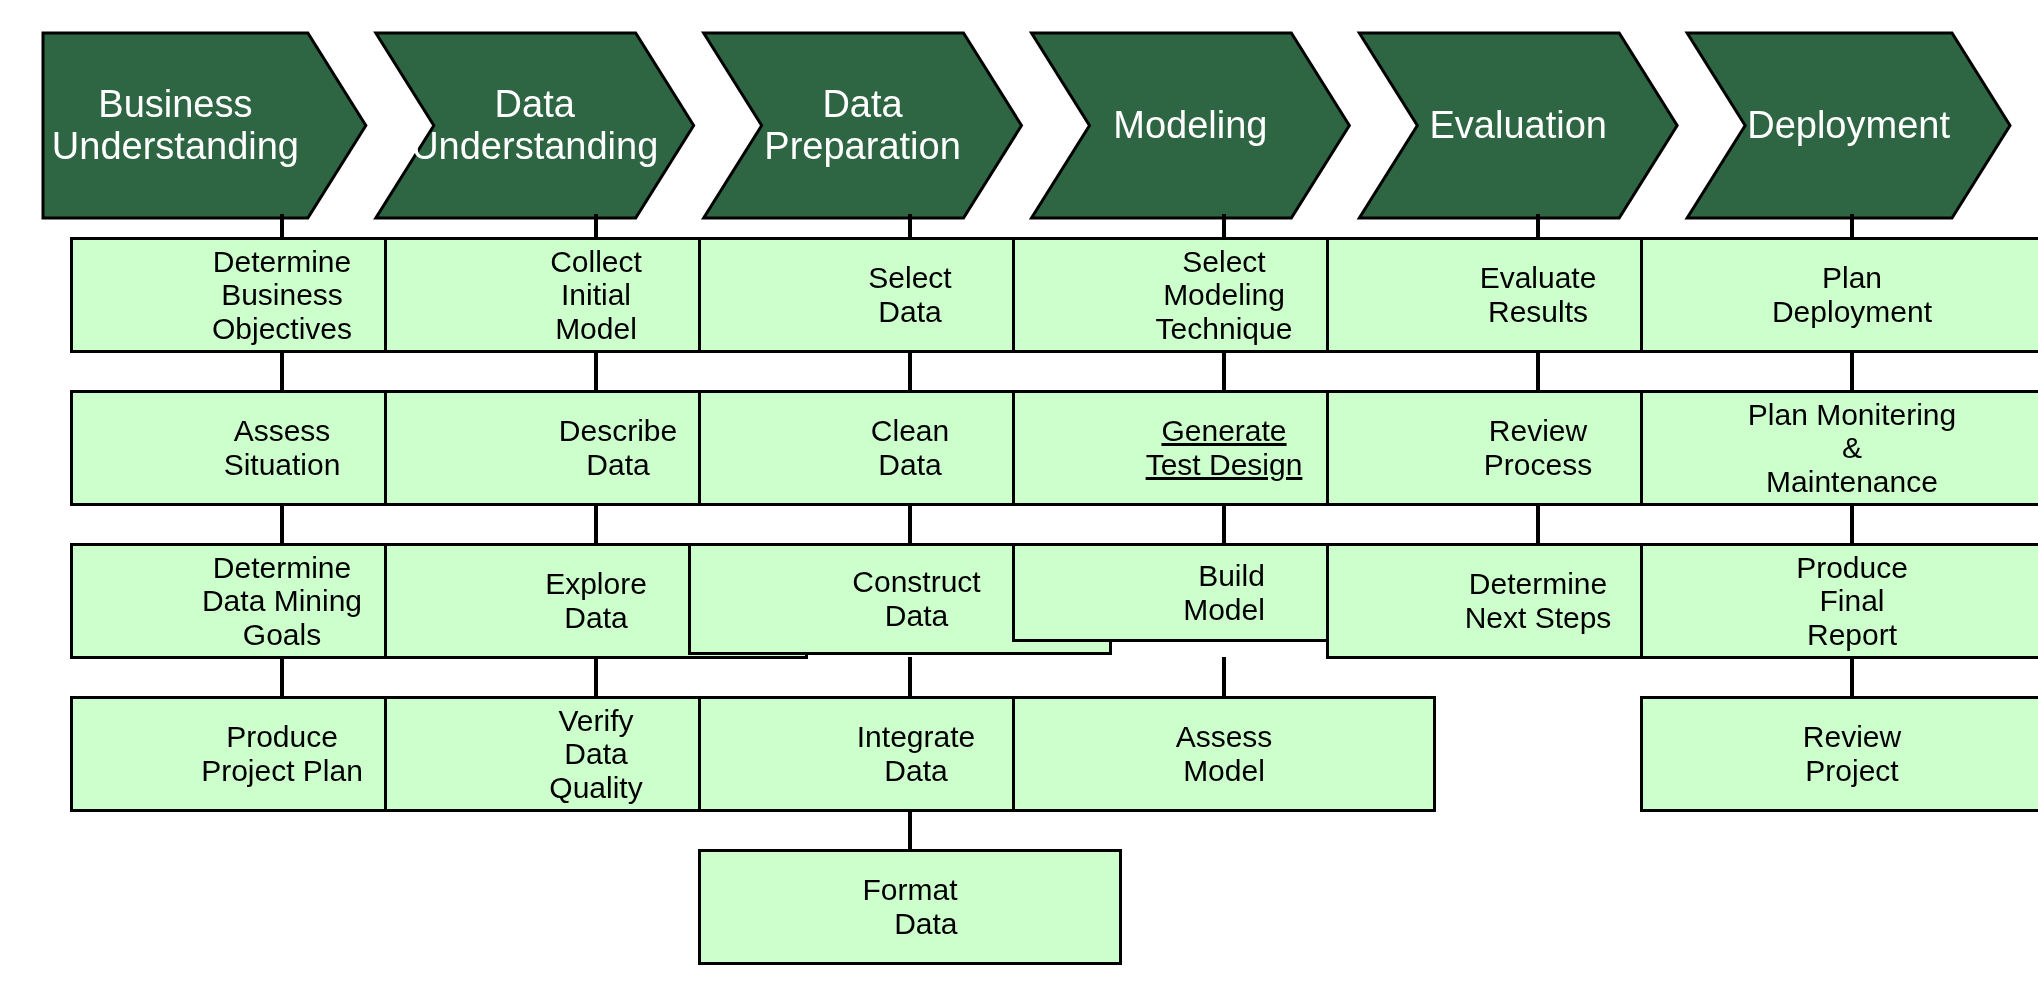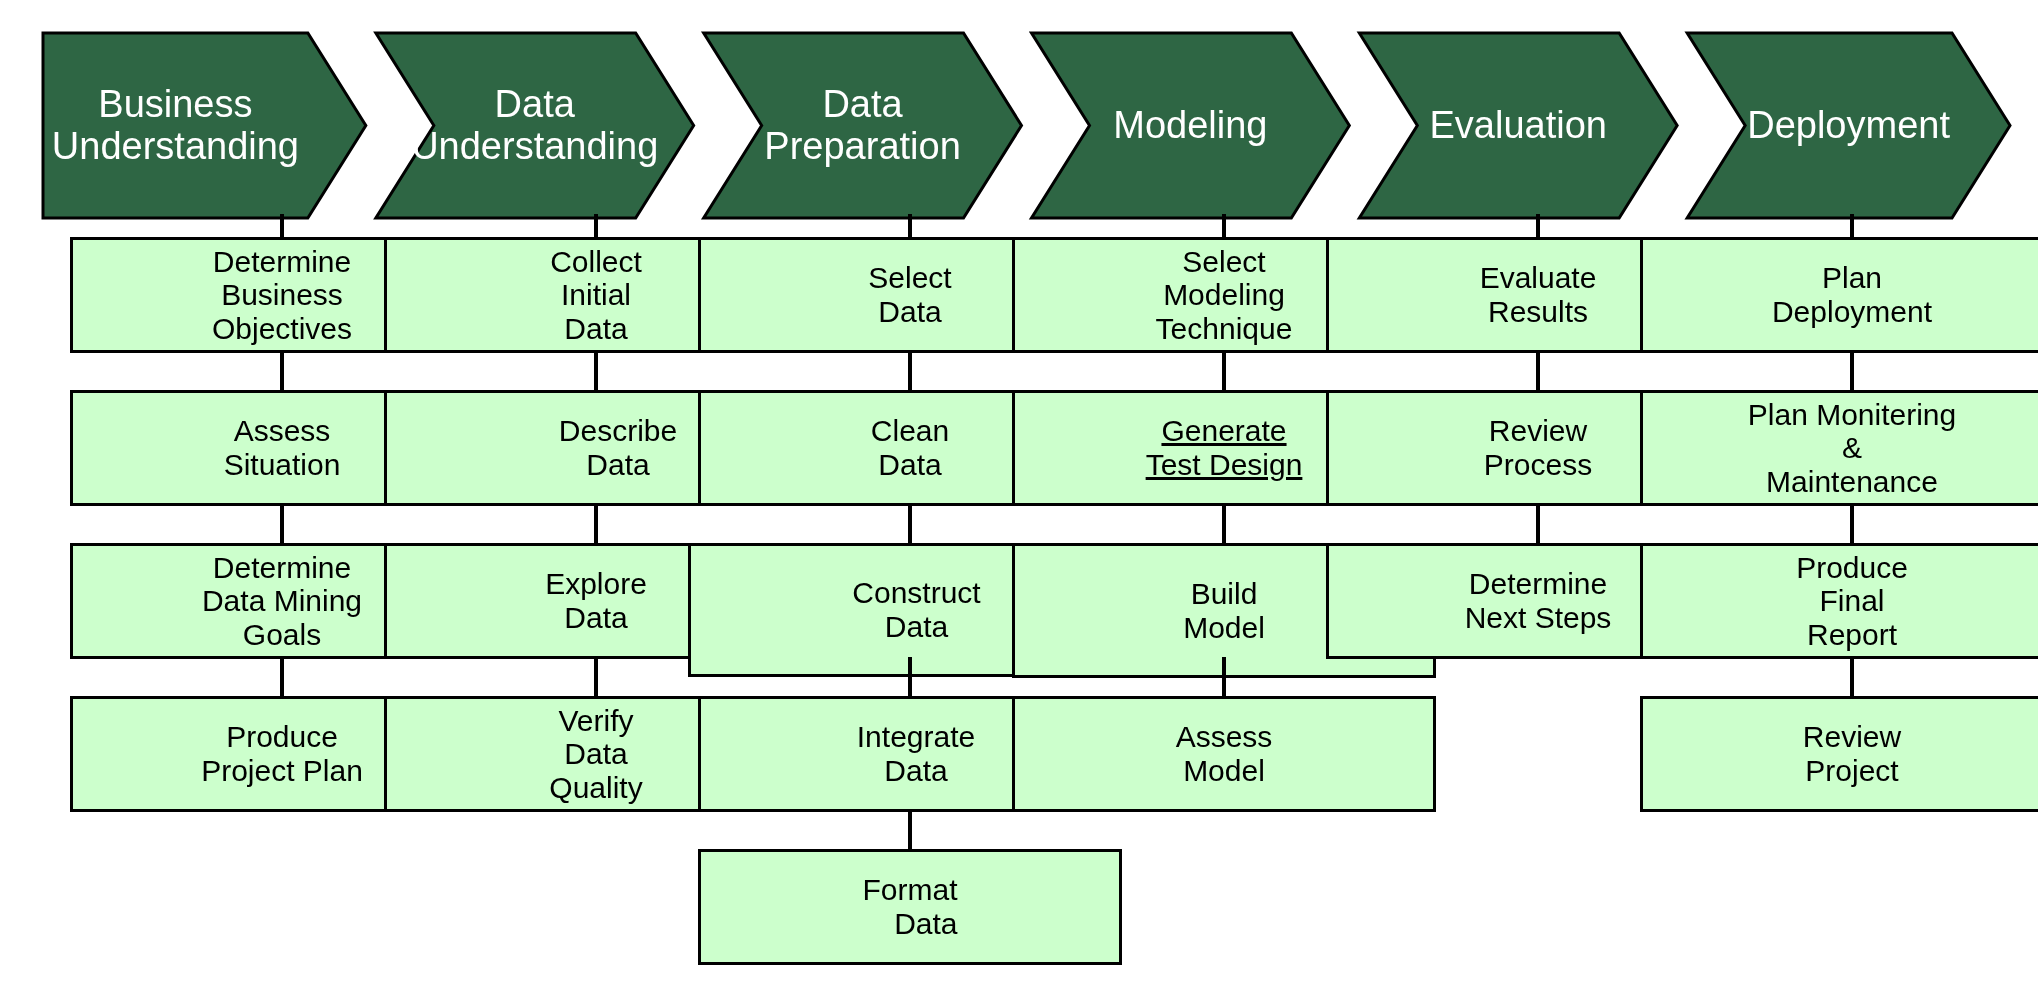--- a/index.html
+++ b/index.html
@@ -95,55 +95,55 @@
       <div class="connector" style="left: 280px; top: 504px; height: 41px;"></div>
       <div class="task-box" style="left: 70px; top: 543px; width: 424px; height: 116px;">Determine
 Data Mining
 Goals</div>
       <div class="connector" style="left: 280px; top: 657px; height: 41px;"></div>
       <div class="task-box" style="left: 70px; top: 696px; width: 424px; height: 116px;">Produce
 Project Plan</div>
       <div class="connector" style="left: 594px; top: 214px; height: 25px;"></div>
       <div class="task-box" style="left: 384px; top: 237px; width: 424px; height: 116px;">Collect
 Initial
-Data</div>
+Model</div>
       <div class="connector" style="left: 594px; top: 351px; height: 41px;"></div>
       <div class="task-box" style="left: 384px; top: 390px; width: 424px; height: 116px; padding-left: 44px;">Describe
 Data</div>
       <div class="connector" style="left: 594px; top: 504px; height: 41px;"></div>
       <div class="task-box" style="left: 384px; top: 543px; width: 424px; height: 116px;">Explore
 Data</div>
       <div class="connector" style="left: 594px; top: 657px; height: 41px;"></div>
       <div class="task-box" style="left: 384px; top: 696px; width: 424px; height: 116px;">Verify
 Data
 Quality</div>
       <div class="connector" style="left: 908px; top: 214px; height: 25px;"></div>
       <div class="task-box" style="left: 698px; top: 237px; width: 424px; height: 116px;">Select
 Data</div>
       <div class="connector" style="left: 908px; top: 351px; height: 41px;"></div>
       <div class="task-box" style="left: 698px; top: 390px; width: 424px; height: 116px;">Clean
 Data</div>
       <div class="connector" style="left: 908px; top: 504px; height: 41px;"></div>
-      <div class="task-box" style="left: 688px; top: 543px; width: 424px; height: 134px; padding-left: 33px;">Construct
+      <div class="task-box" style="left: 688px; top: 543px; width: 424px; height: 112px; padding-left: 33px;">Construct
 Data</div>
       <div class="connector" style="left: 908px; top: 657px; height: 41px;"></div>
       <div class="task-box" style="left: 698px; top: 696px; width: 424px; height: 116px; padding-left: 12px;">Integrate
 Data</div>
       <div class="connector" style="left: 908px; top: 810px; height: 41px;"></div>
       <div class="task-box" style="left: 698px; top: 849px; width: 424px; height: 116px; text-align: right;">Format
 Data</div>
       <div class="connector" style="left: 1222px; top: 214px; height: 25px;"></div>
       <div class="task-box" style="left: 1012px; top: 237px; width: 424px; height: 116px;">Select
 Modeling
 Technique</div>
       <div class="connector" style="left: 1222px; top: 351px; height: 41px;"></div>
       <div class="task-box" style="left: 1012px; top: 390px; width: 424px; height: 116px; text-decoration: underline;">Generate
 Test Design</div>
       <div class="connector" style="left: 1222px; top: 504px; height: 41px;"></div>
-      <div class="task-box" style="left: 1012px; top: 543px; width: 424px; height: 135px;">Build
+      <div class="task-box" style="left: 1012px; top: 543px; width: 424px; height: 99px; text-align: right;">Build
 Model</div>
       <div class="connector" style="left: 1222px; top: 657px; height: 41px;"></div>
       <div class="task-box" style="left: 1012px; top: 696px; width: 424px; height: 116px;">Assess
 Model</div>
       <div class="connector" style="left: 1536px; top: 214px; height: 25px;"></div>
       <div class="task-box" style="left: 1326px; top: 237px; width: 424px; height: 116px;">Evaluate
 Results</div>
       <div class="connector" style="left: 1536px; top: 351px; height: 41px;"></div>
       <div class="task-box" style="left: 1326px; top: 390px; width: 424px; height: 116px;">Review
 Process</div>

